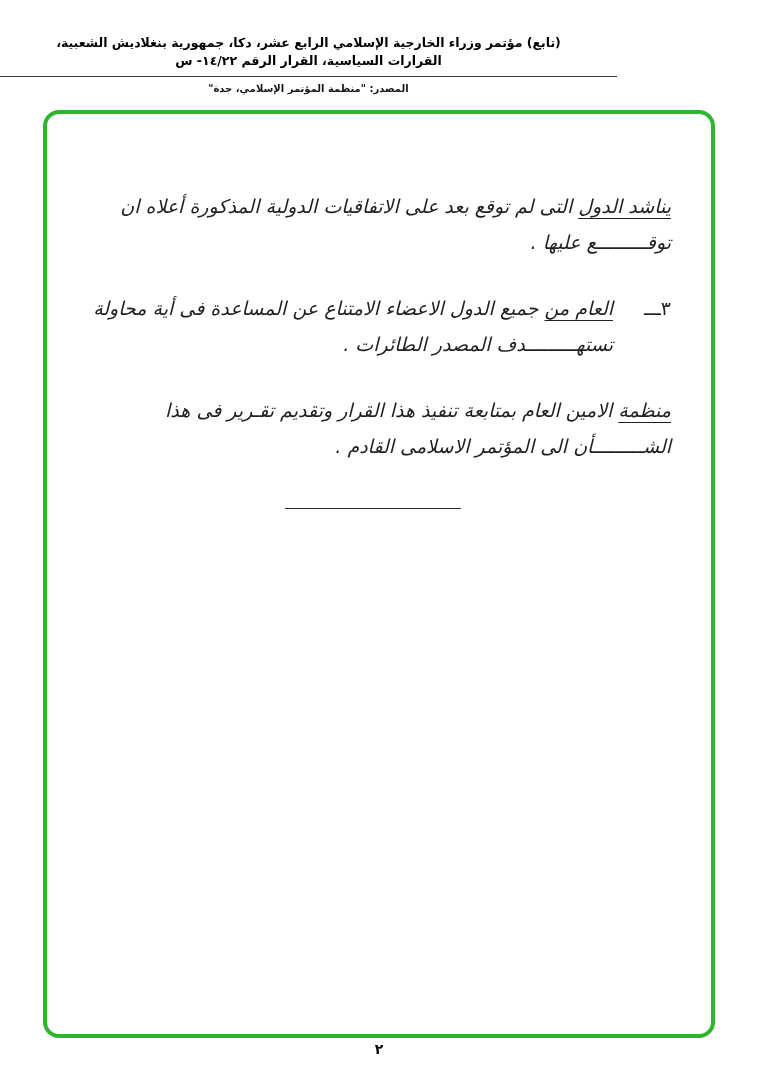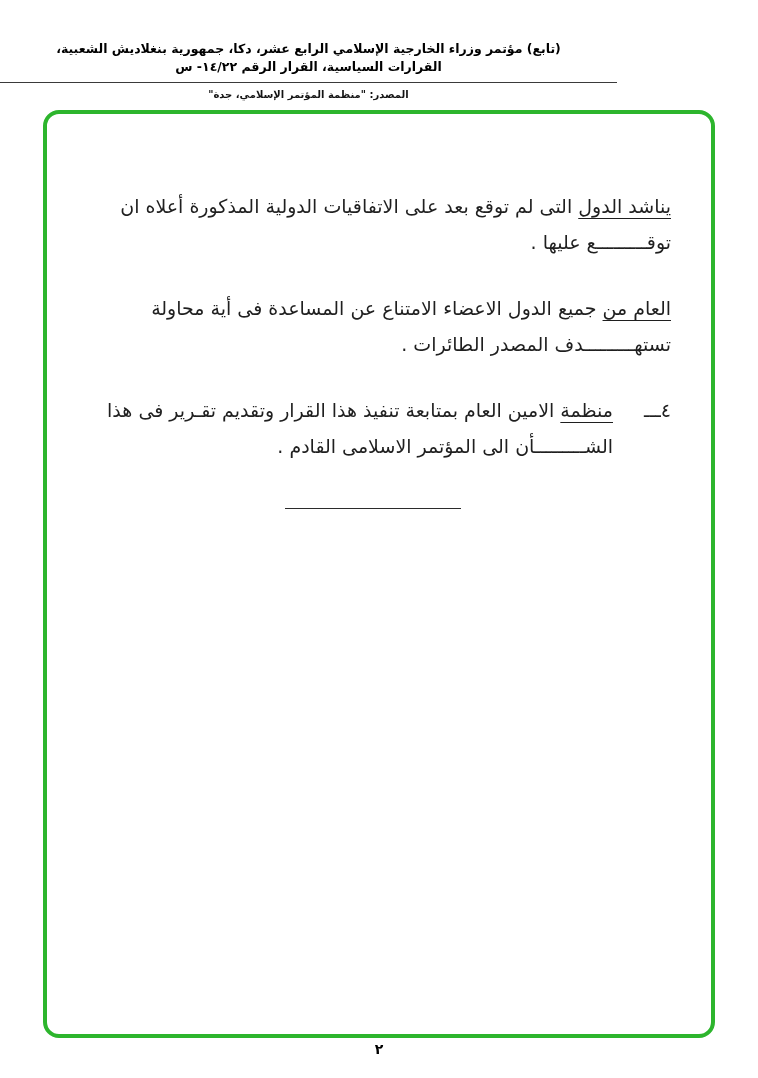--- a/index.html
+++ b/index.html
@@ -7,21 +7,21 @@
   body {
     width: 758px; height: 1078px;
     background: #ffffff;
     position: relative;
     overflow: hidden;
     font-family: "DejaVu Sans", sans-serif;
   }
 
   
   .header {
-    position: absolute; top: 40px; left: 0;
+    position: absolute; top: 34px; left: 0;
     width: 617px; text-align: center; direction: rtl;
   }
   .header-title {
     font-size: 12.5px; font-weight: bold; color: #000;
     padding: 0 30px; line-height: 1.4;
   }
   .header-rule {
     margin: 7px auto 6px; width: 690px; height: 0;
     border: none; border-top: 1.3px solid #3a3a3a;
   }
@@ -51,20 +51,21 @@
     margin-bottom: 30px;
   }
   .item-num {
     flex: 0 0 58px;
     letter-spacing: -1px;
   }
   .item-body {
     flex: 1 1 auto;
     padding-left: 4px;
     text-align: right;
+    font-style: italic;
   }
   .lead {
     text-decoration: underline;
     text-underline-offset: 5px;
     text-decoration-thickness: 1px;
   }
   .separator {
     width: 176px; height: 0;
     border: none; border-top: 1.6px solid #2b2b2b;
     margin: 44px auto 0;
@@ -87,25 +88,25 @@
 </div>
 
 <div class="frame">
   <div class="doc">
 
     <div class="item">
       <div class="item-body"><span class="lead">يناشد الدول</span><span> التى لم توقع بعد على الاتفاقيات الدولية المذكورة أعلاه ان توقـــــــــع عليها .</span></div>
     </div>
 
     <div class="item">
+      <div class="item-num">٣ـــ</div>
       <div class="item-body"><span class="lead">العام من</span><span> جميع الدول الاعضاء الامتناع عن المساعدة فى أية محاولة تستهـــــــــدف المصدر الطائرات .</span></div>
     </div>
 
     <div class="item">
-      <div class="item-num">٤ـــ</div>
       <div class="item-body"><span class="lead">منظمة</span><span> الامين العام بمتابعة تنفيذ هذا القرار وتقديم  تقـرير فى هذا الشـــــــــأن الى المؤتمر الاسلامى القادم .</span></div>
     </div>
 
     <div class="separator"></div>
   </div>
 </div>
 
 <div class="page-num">٢</div>
 
 </body></html>

